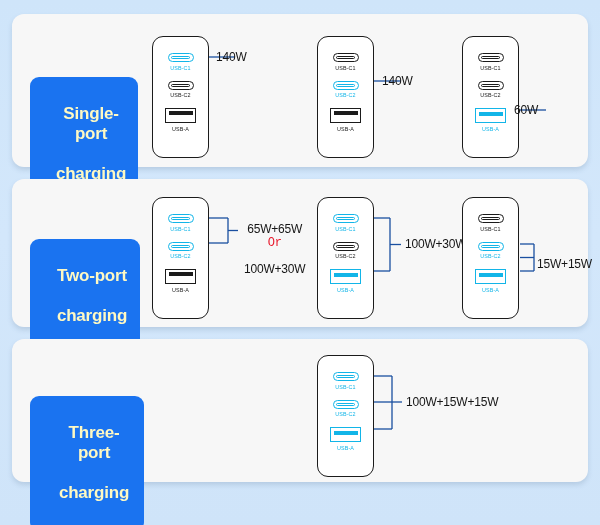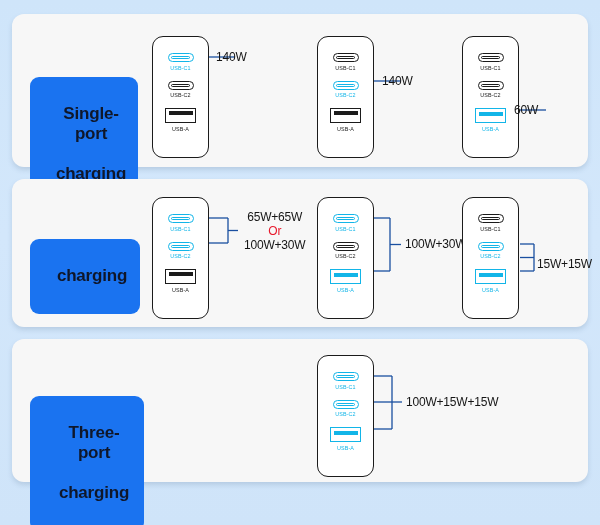--- a/index.html
+++ b/index.html
@@ -36,21 +36,21 @@
   }
   .card.row1 { height: 153px; }
   .card.row2 { height: 148px; }
   .card.row3 { height: 143px; }
 
   
   .badge {
     position: absolute;
     background: #1a73f0;
     border-radius: 9px;
-    color: #0f172a;
+    color: #fef9c3;
     font-weight: bold;
     font-size: 17px;
     line-height: 20px;
     text-align: center;
     padding: 7px 10px 8px 24px;
     letter-spacing: -0.2px;
     white-space: pre-line;
     display: flex;
     align-items: center;
     justify-content: center;
@@ -150,22 +150,22 @@
   
   .watt {
     position: absolute;
     font-size: 12px;
     color: #151515;
     white-space: nowrap;
     letter-spacing: -0.2px;
     line-height: 15px;
   }
   .watt.multi { text-align: center; line-height: 14px; }
-  .watt .or { color: #e8192c; display: block; }
-  .watt .wline { display: block; }
+  .watt .or { color: #e8192c; display: block; font-family: Liberation Mono, monospace; }
+  .watt .wline { display: block; margin-top: 12px; }
 </style>
 </head>
 <body>
 
 <div id="board">
 
   <section class="card row1">
     <div class="badge badge-r1">
       <span>
         <span class="b-line">Single-port</span>
@@ -239,20 +239,21 @@
     </div>
     <svg class="overlay">
       <line x1="508" y1="96" x2="534" y2="96" stroke="#1a4fa0" stroke-width="1.3"></line>
     </svg>
     <div class="watt" style="left:502px; top:89px;">60W</div>
   </section>
 
   <section class="card row2">
     <div class="badge badge-r2">
       <span>
+        <span class="b-line">Two-port</span>
         <span class="b-line">charging</span>
       </span>
     </div>
 
     <div class="charger" style="left:140px; top:18px; height:122px;">
       <div class="ports">
         <div class="port-wrap">
           <div class="usbc on"></div>
           <div class="plabel c">USB-C1</div>
         </div>

